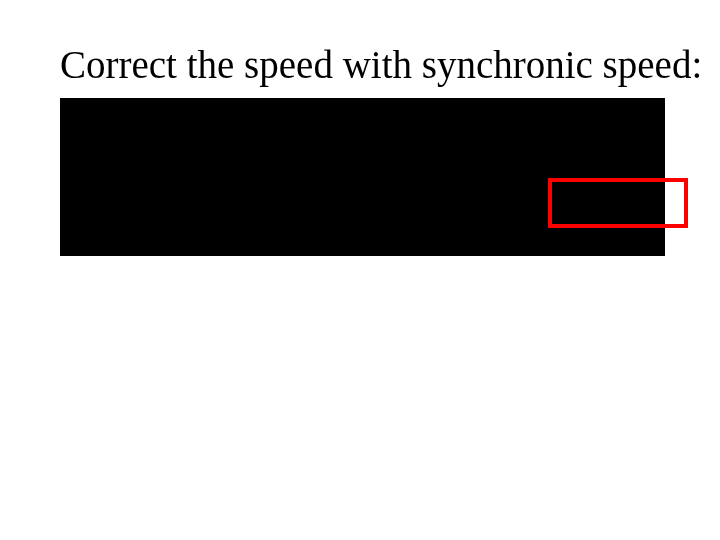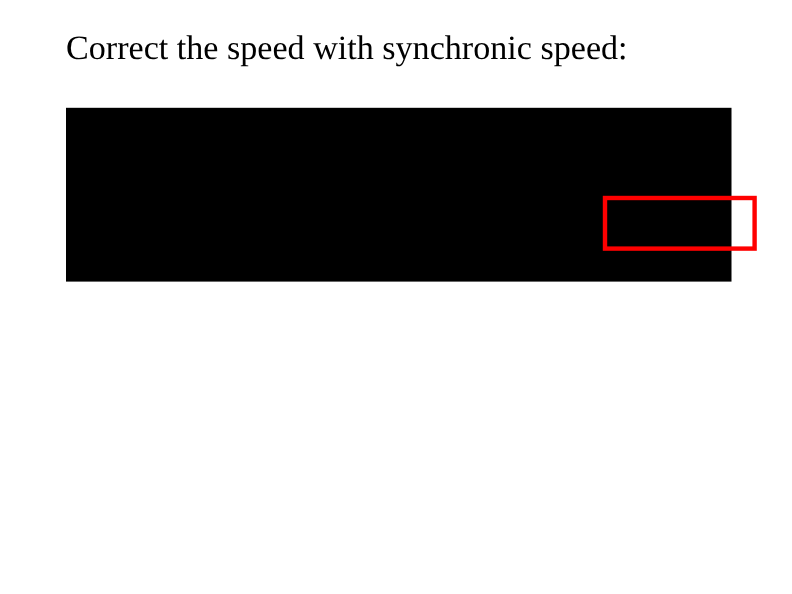--- a/index.html
+++ b/index.html
@@ -9,23 +9,23 @@
     }
     body {
       width: 720px;
       height: 540px;
       background: #ffffff;
       font-family: "Times New Roman", Times, serif;
       position: relative;
     }
     .heading {
       position: absolute;
-      top: 26px;
+      top: 42px;
       left: 60px;
-      font-size: 31px;
+      font-size: 39px;
       color: #000000;
       font-weight: normal;
     }
     .black-block {
       position: absolute;
       top: 98px;
       left: 60px;
       width: 605px;
       height: 158px;
       background: #000000;

